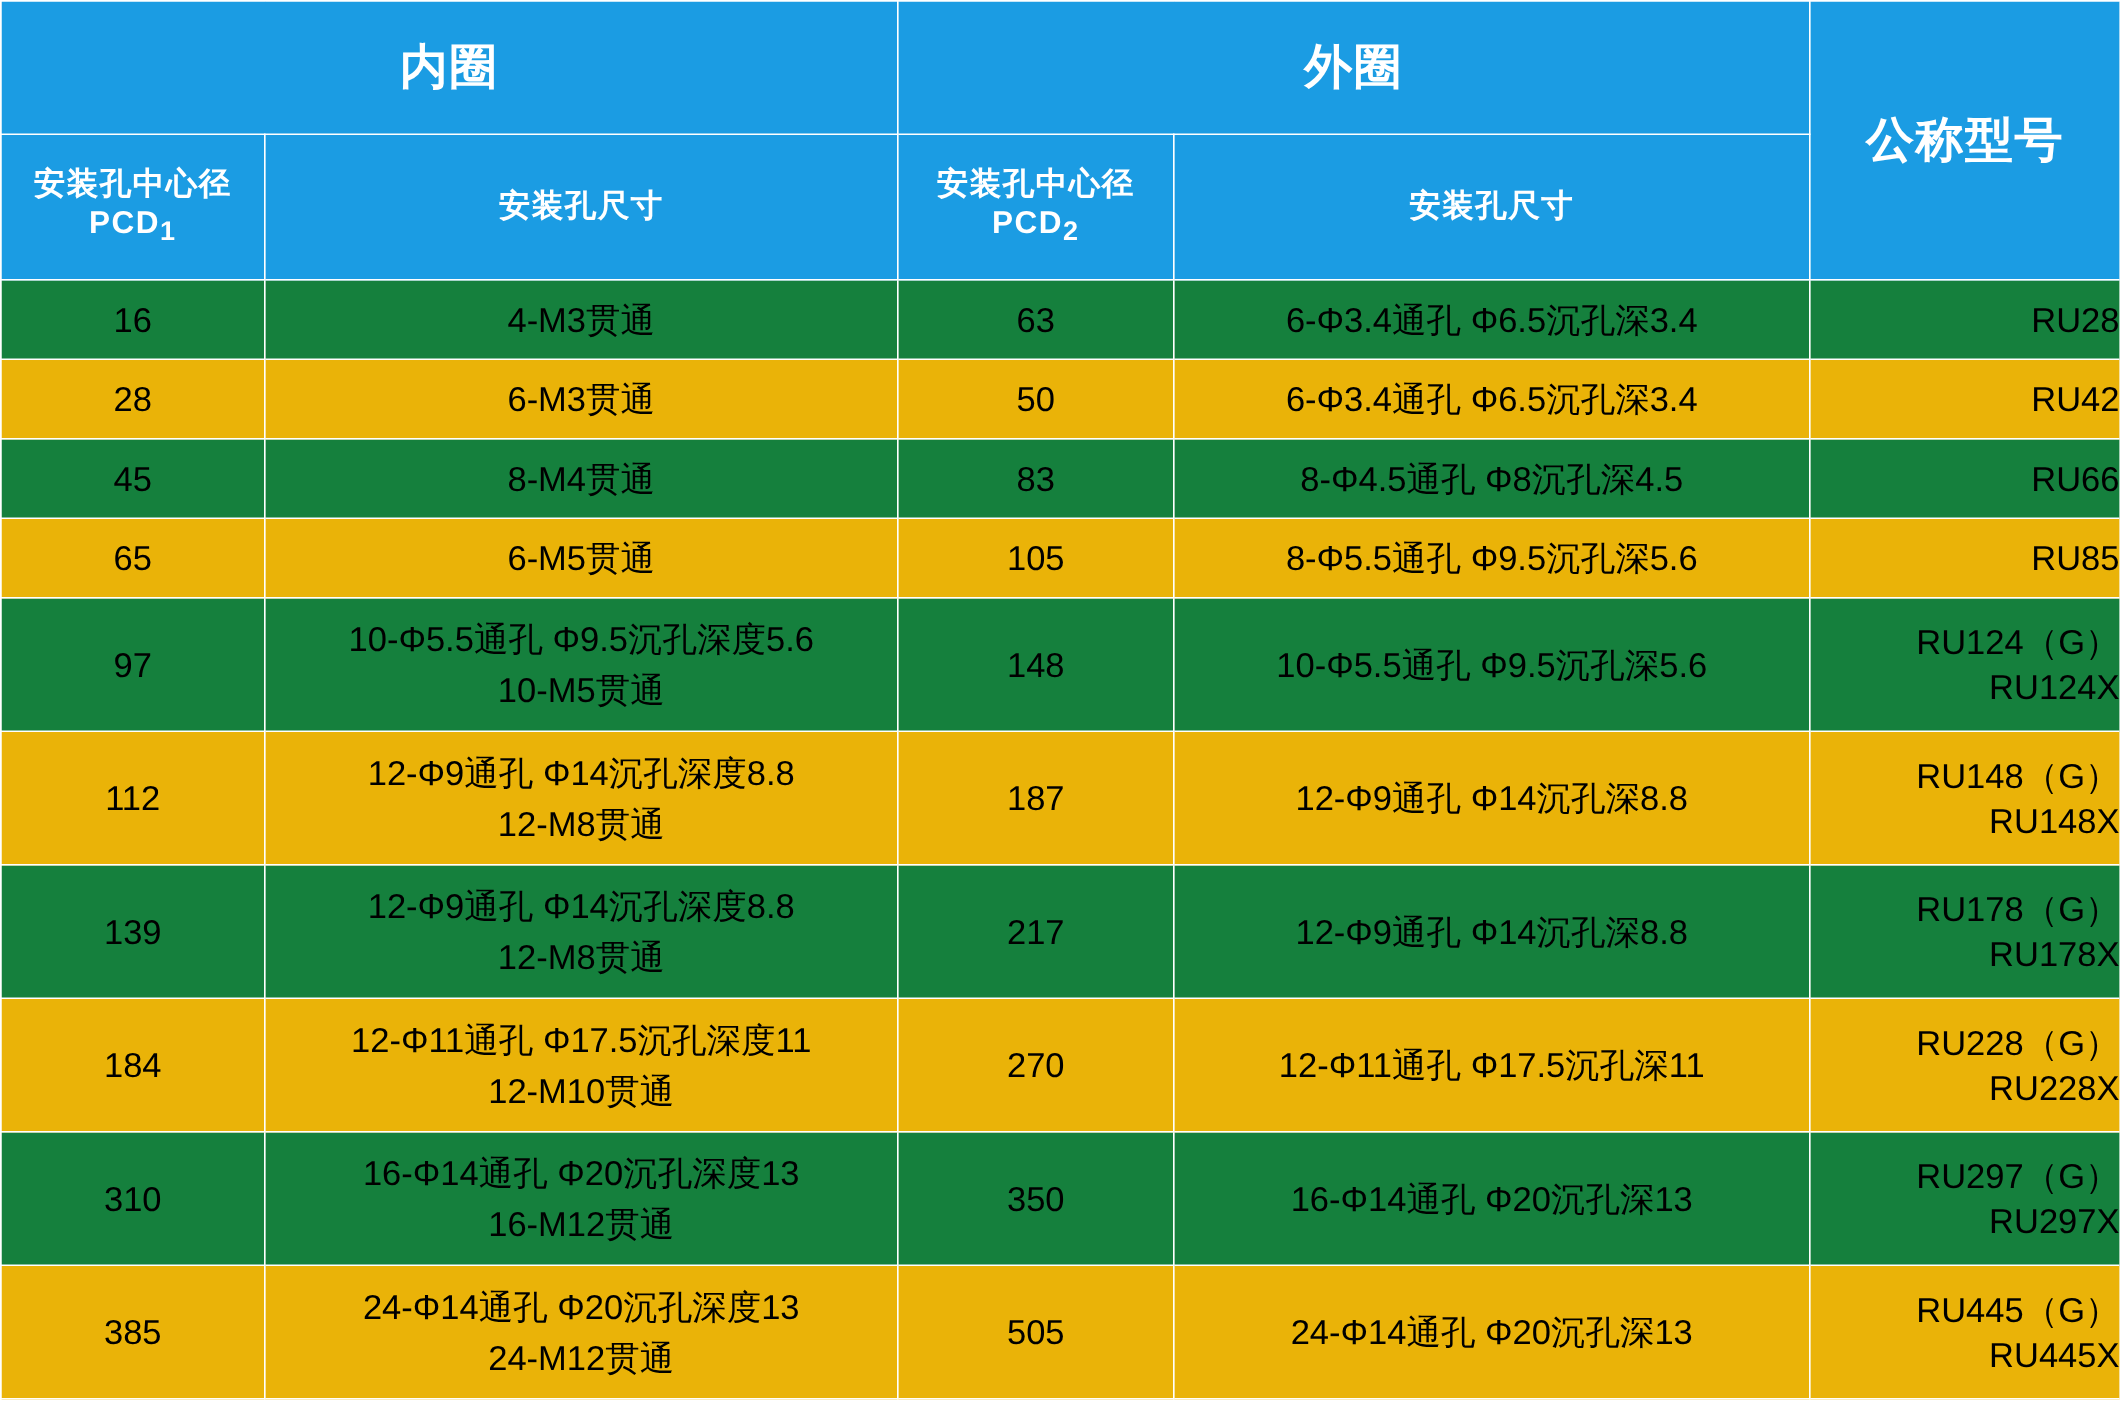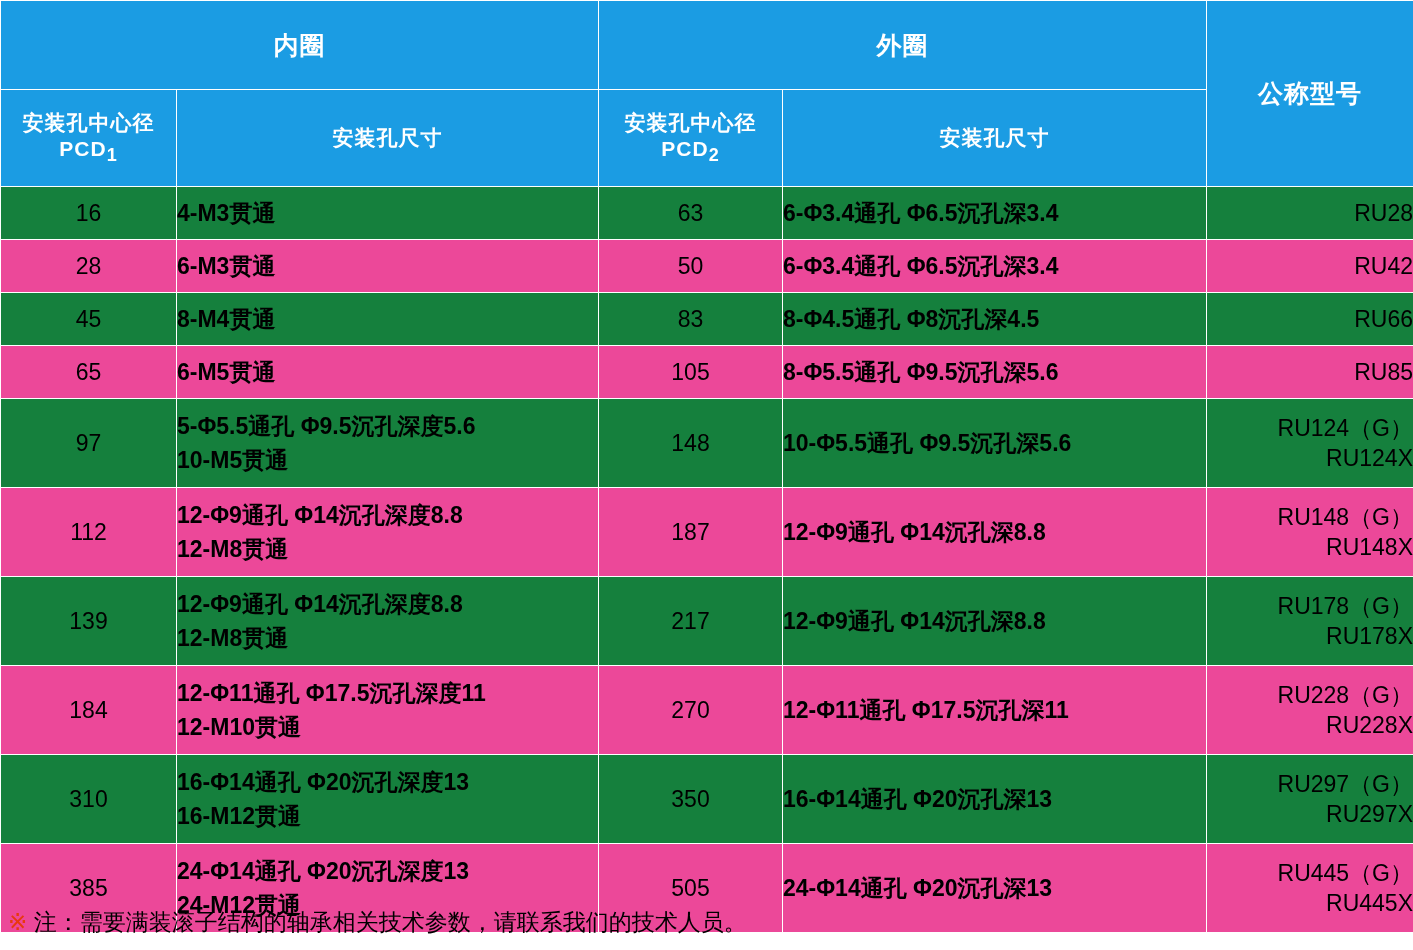--- a/index.html
+++ b/index.html
@@ -29,21 +29,21 @@
   table.spec td, table.spec th {
     border: 1px solid #ffffff;
     padding: 0;
     margin: 0;
   }
   
   th.hdr {
     background: #1b9ce3;
     color: #ffffff;
     font-weight: bold;
-    font-size: 25px;
+    font-size: 32px;
     text-align: center;
     vertical-align: middle;
     letter-spacing: 1px;
   }
   th.hdr.sub {
     font-size: 21px;
     line-height: 1.25;
     font-weight: bold;
   }
   th.hdr .sub2 {
@@ -51,29 +51,28 @@
     vertical-align: sub;
   }
   
   td.cell {
     font-size: 23px;
     vertical-align: middle;
     background: #15803d;
     height: 52px;
   }
   tr.alt td.cell {
-    background: #ec4899;
+    background: #eab308;
   }
   td.num {
     text-align: center;
   }
   td.txt {
-    text-align: left;
+    text-align: center;
     padding-left: 24px;
-    font-weight: bold;
   }
   td.model {
     text-align: right;
   }
   td.tall {
     height: 88px;
   }
   .line2 {
     line-height: 1.5;
   }
@@ -175,21 +174,21 @@
         <td class="cell num">105</td>
         <td class="cell txt">8-Φ5.5通孔 Φ9.5沉孔深5.6</td>
         <td class="cell model">
             <div>RU85</div>
           </td>
       </tr>
 
       <tr>
         <td class="cell num tall">97</td>
         <td class="cell txt tall line2">
-          <div>5-Φ5.5通孔 Φ9.5沉孔深度5.6</div>
+          <div>10-Φ5.5通孔 Φ9.5沉孔深度5.6</div>
           <div>10-M5贯通</div>
         </td>
         <td class="cell num tall">148</td>
         <td class="cell txt tall">10-Φ5.5通孔 Φ9.5沉孔深5.6</td>
         <td class="cell model tall model2">
           <div>RU124（G）</div>
           <div>RU124X</div>
         </td>
       </tr>
 
@@ -259,18 +258,14 @@
         <td class="cell txt tall">24-Φ14通孔 Φ20沉孔深13</td>
         <td class="cell model tall model2">
           <div>RU445（G）</div>
           <div>RU445X</div>
         </td>
       </tr>
 
     </tbody>
   </table>
 
-  <div class="note">
-    <span class="star">※</span>
-    <span>注：需要满装滚子结构的轴承相关技术参数，请联系我们的技术人员。</span>
-  </div>
 
 </div>
 
 </body></html>

